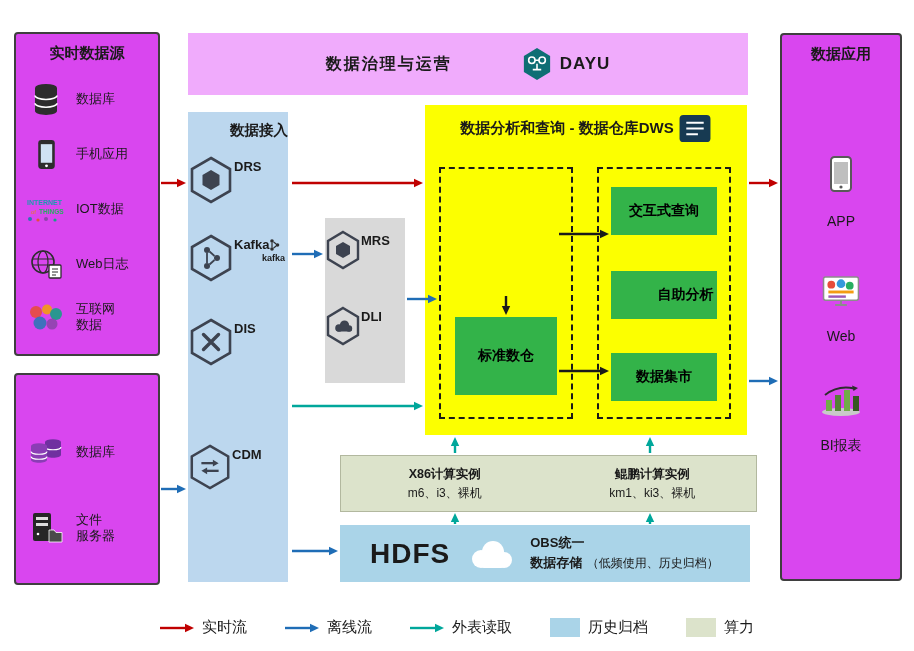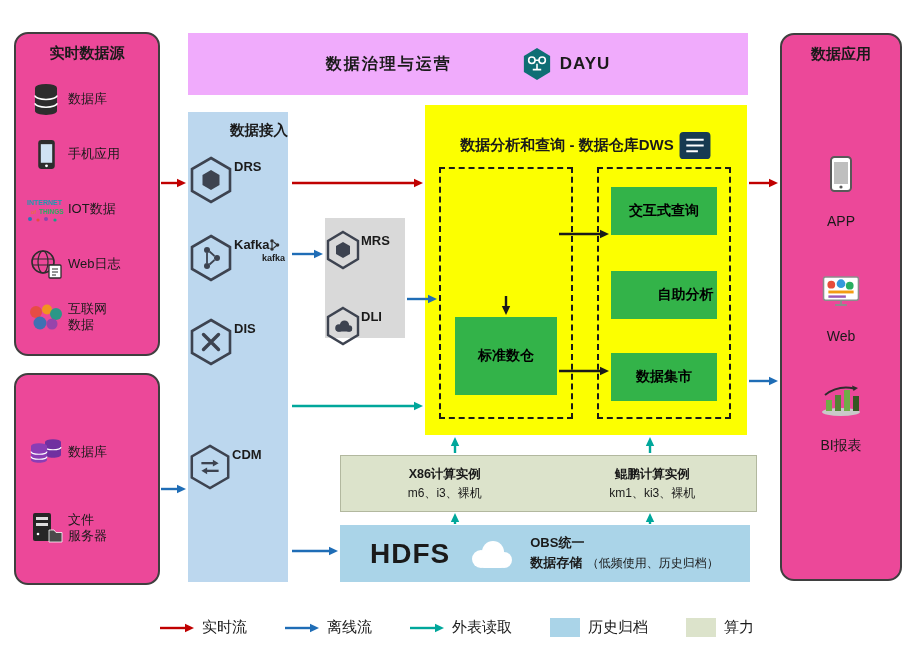--- a/index.html
+++ b/index.html
@@ -1,43 +1,43 @@
 <!DOCTYPE html>
 <html><head>
 <meta charset="utf-8">
 <style>
   *{margin:0;padding:0;box-sizing:border-box}
   html,body{width:914px;height:651px;background:#fff;
     font-family:"Liberation Sans","DejaVu Sans",sans-serif;color:#1a1a1a}
   .canvas{position:relative;width:914px;height:651px;background:#fff;overflow:hidden}
 
-  .panel{position:absolute;background:#ec4899;border:2px solid #3f3f3f;border-radius:14px}
+  .panel{position:absolute;background:#d946ef;border:2px solid #3f3f3f;border-radius:4px}
   .panel-title{text-align:center;font-weight:bold;font-size:15px;padding-top:10px}
-  .src-item{position:absolute;left:8px;right:4px;height:50px;display:flex;align-items:center;}
+  .src-item{position:absolute;left:8px;right:4px;height:50px;display:flex;align-items:center;gap:8px}
   .src-icon{flex:0 0 44px;display:flex;justify-content:center;align-items:center}
   .src-label{font-size:13px;line-height:1.25}
   .multiline{white-space:pre-line}
 
   .banner{position:absolute;left:188px;top:33px;width:560px;height:62px;
     display:flex;align-items:center;justify-content:center;gap:70px}
   .banner-title{font-weight:bold;font-size:16px;letter-spacing:2px}
   .brand{display:flex;align-items:center;gap:8px}
   .brand-text{font-weight:bold;font-size:17px;letter-spacing:1px}
 
   .ingest{position:absolute;left:188px;top:112px;width:100px;height:470px}
   .col-title{text-align:right;font-weight:bold;font-size:14.5px;padding-top:9px}
   .svc{position:absolute;left:0;width:100%;display:flex;flex-direction:row;}
   .svc-label{font-weight:bold;font-size:13px;margin-top:3px}
   .kafka-side{position:absolute;left:74px;top:4px;display:flex;flex-direction:column;align-items:center;gap:1px}
   .kafka-word{font-size:9px;font-weight:bold}
 
-  .midbox{position:absolute;left:325px;top:218px;width:80px;height:120px}
+  .midbox{position:absolute;left:325px;top:218px;width:80px;height:165px}
 
   .dws{position:absolute;left:425px;top:105px;width:322px;height:330px}
-  .dws-title-row{display:flex;align-items:center;justify-content:center;gap:4px;padding-top:26px}
+  .dws-title-row{display:flex;align-items:center;justify-content:center;gap:4px;padding-top:9px}
   .dws-title{font-weight:bold;font-size:15px}
   .dashed{position:absolute;border:2px dashed #1a1a1a}
   .dash-left{left:14px;top:62px;width:134px;height:252px}
   .dash-right{left:172px;top:62px;width:134px;height:252px}
   .gbox{position:absolute;display:flex;align-items:center;justify-content:center;
     font-weight:bold;font-size:14px;color:#000}
 
   .apps{left:780px;top:33px;width:122px;height:548px}
   .app-item{position:absolute;left:0;width:100%;display:flex;flex-direction:column;align-items:center;gap:20px}
   .app-label{font-size:14px}

